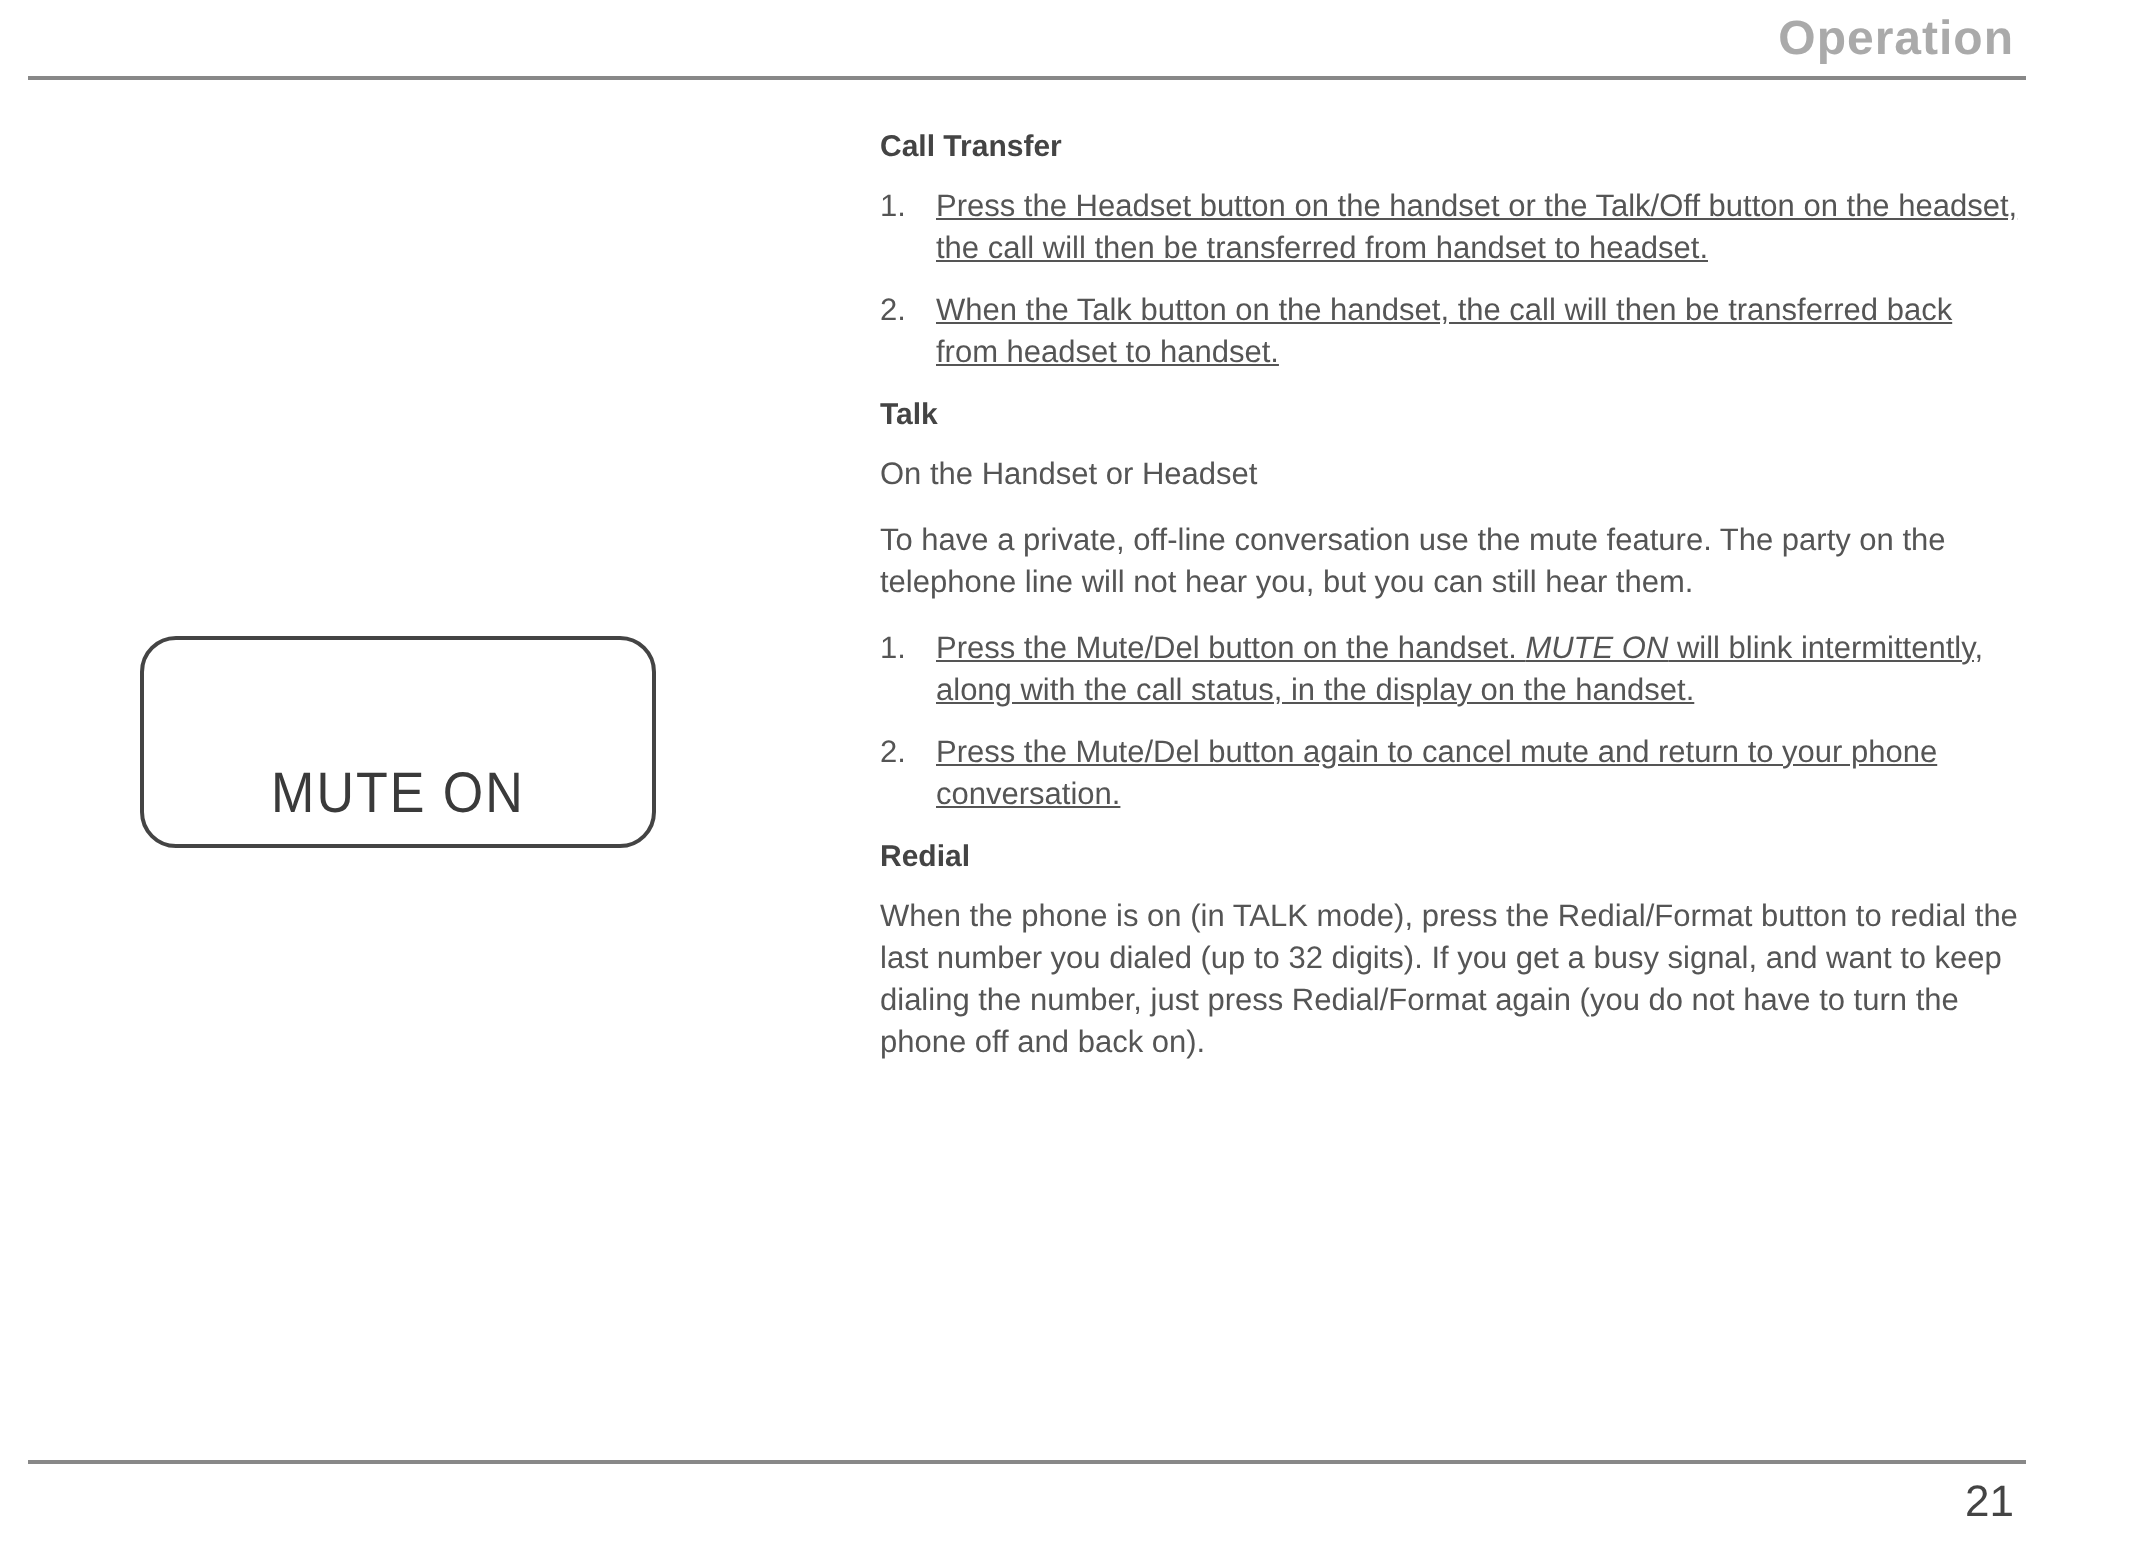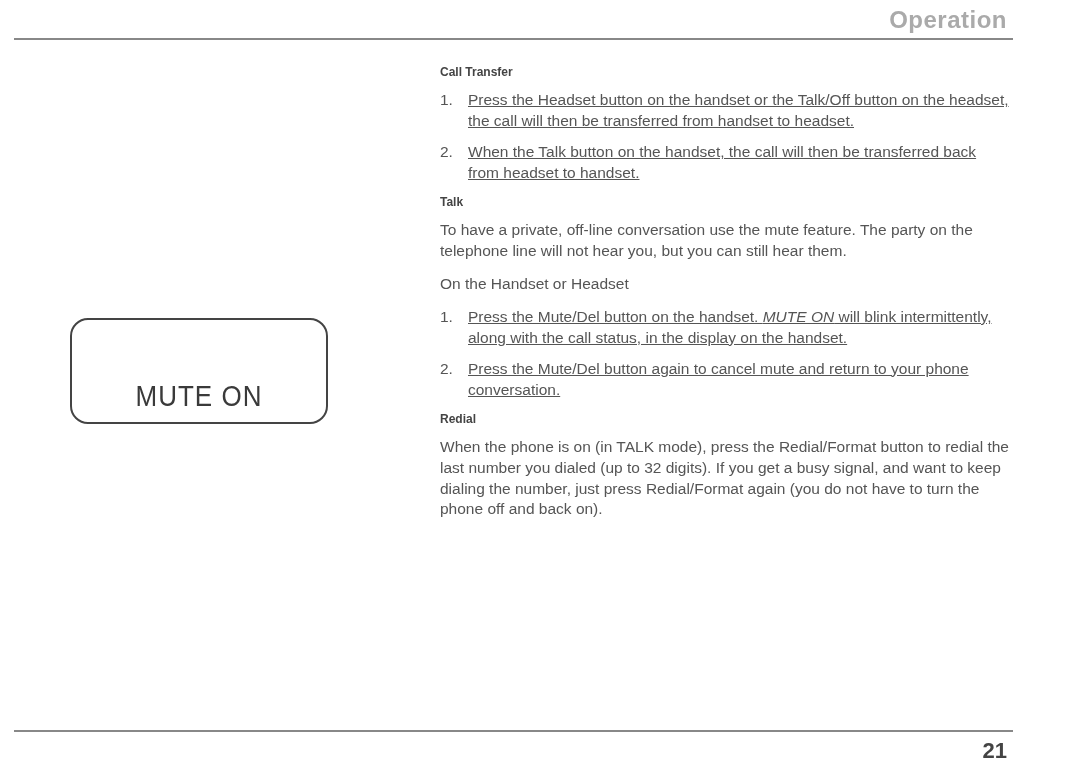--- a/index.html
+++ b/index.html
@@ -38,36 +38,36 @@
     bottom: 40px;
     left: 14px;
     right: 14px;
     border-top: 2px solid #888;
   }
   .page-number {
     position: absolute;
     bottom: 8px;
     right: 20px;
     font-size: 22px;
-    font-weight: bold;
+    font-weight: normal;
     color: #444;
   }
   .content {
     position: absolute;
     top: 56px;
     left: 440px;
     right: 18px;
     color: #555;
     font-size: 15.5px;
     line-height: 1.35;
   }
   .sect-title {
     font-weight: bold;
     color: #444;
-    font-size: 12px;
+    font-size: 15px;
     margin-bottom: 10px;
     margin-top: 8px;
   }
   .para {
     margin-bottom: 12px;
   }
   .ol {
     counter-reset: item;
     margin-bottom: 10px;
   }
@@ -123,22 +123,22 @@
         <div class="num">1.</div>
         <div class="txt">Press the Headset button on the handset or the Talk/Off button on the headset, the call will then be transferred from handset to headset.</div>
       </div>
       <div class="li">
         <div class="num">2.</div>
         <div class="txt">When the Talk button on the handset, the call will then be transferred back from headset to handset.</div>
       </div>
     </div>
 
     <div class="sect-title">Talk</div>
+    <div class="para">On the Handset or Headset</div>
     <div class="para">To have a private, off-line conversation use the mute feature. The party on the telephone line will not hear you, but you can still hear them.</div>
-    <div class="para">On the Handset or Headset</div>
     <div class="ol">
       <div class="li">
         <div class="num">1.</div>
         <div class="txt"><span>Press the Mute/Del button on the handset. </span><span class="italic">MUTE ON</span><span> will blink intermittently, along with the call status, in the display on the handset.</span></div>
       </div>
       <div class="li">
         <div class="num">2.</div>
         <div class="txt">Press the Mute/Del button again to cancel mute and return to your phone conversation.</div>
       </div>
     </div>

